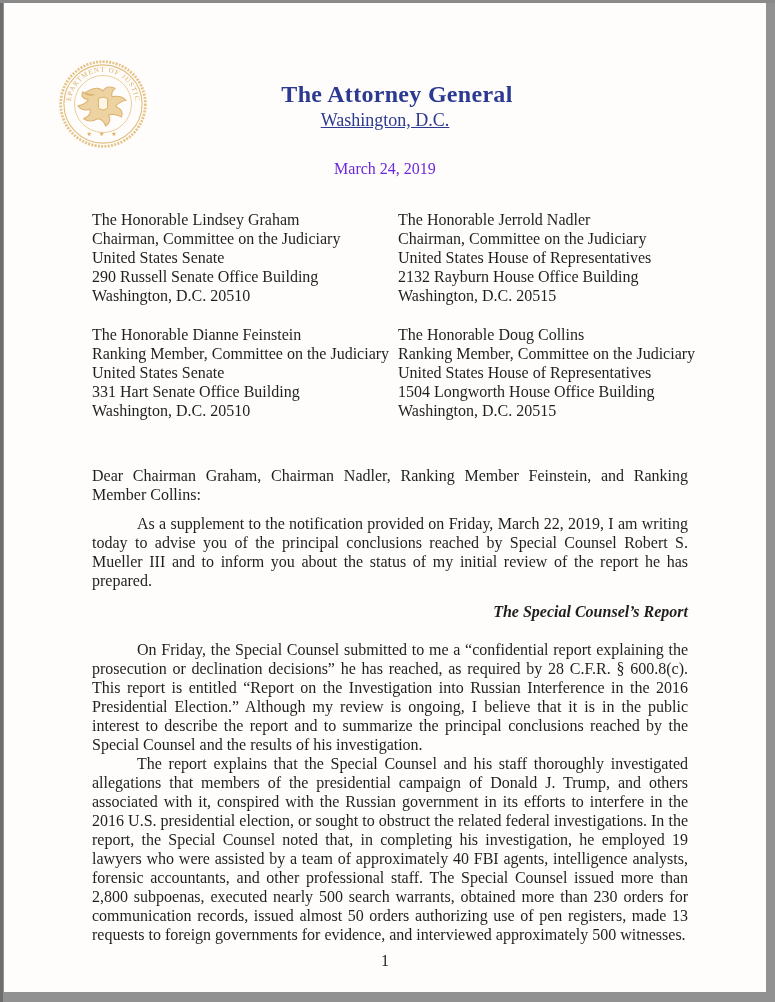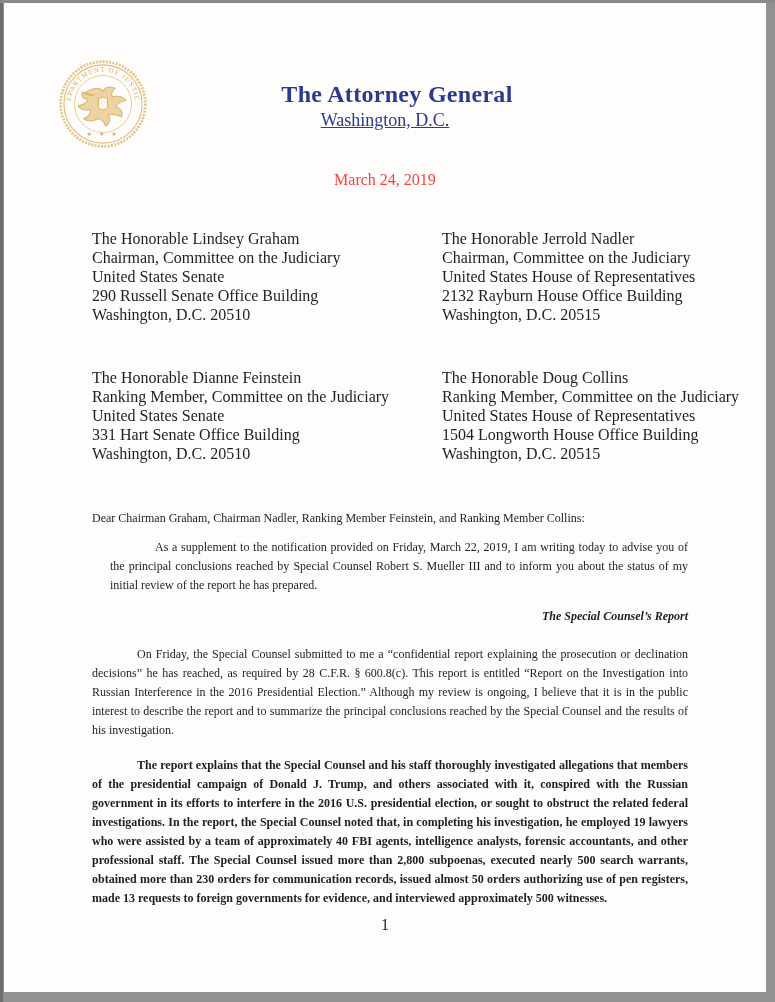--- a/index.html
+++ b/index.html
@@ -20,44 +20,44 @@
   .letterhead { position:relative; text-align:center; padding-top:76px; }
   .seal {
     position:absolute; left:53px; top:55px; width:92px; height:92px;
   }
   .lh-title {
     font-size:24px; font-weight:bold; color:#2b3990; line-height:30px;
     letter-spacing:0.3px;
     margin-left:24px;
   }
   .lh-sub { font-size:18px; color:#2b3990; line-height:22px;text-decoration:underline; }
-  .lh-date { font-size:16px; color:#ef4444; margin-top:39px; line-height:19px; }
+  .lh-date { font-size:16px; color:#6d28d9; margin-top:28px; line-height:19px; }
 
   
   .recipients {
     display:grid; grid-template-columns:306px 1fr; row-gap:20px;
-    margin:40px 0 0 88px; width:640px;
-    font-size:16px; line-height:19px;gap:44px;
+    margin:32px 0 0 88px; width:640px;
+    font-size:16px; line-height:19px;
   }
   .addr-line { white-space:nowrap; }
 
   
   .body-text {
     margin:46px 0 0 88px; width:596px;
-    font-size:12px; line-height:19px; text-align:justify;
+    font-size:16px; line-height:19px; text-align:justify;
   }
   .salutation { }
   .para { text-indent:45px; }
-  .p1 { margin-top:10px;margin-left:18px; }
+  .p1 { margin-top:10px; }
   .section-heading {
     text-align:right; font-weight:bold; font-style:italic;
     margin-top:12px; line-height:19px;
   }
   .p2 { margin-top:19px; }
-  .p3 { margin-top:16px;font-weight:bold; }
+  .p3 { margin-top:0; }
   .page-number { text-align:center; margin-top:7px; line-height:19px; }
 </style>
 </head>
 <body>
 
 <div class="edge-left"></div>
 <div class="edge-top"></div>
 
 <div class="page">
 

